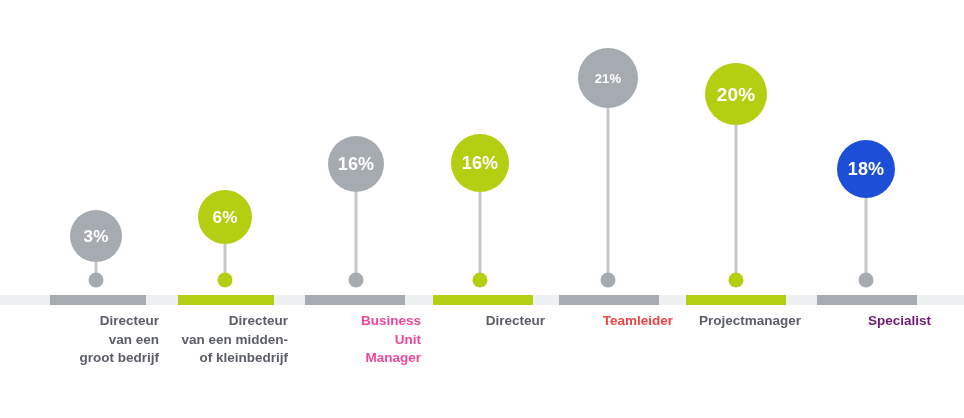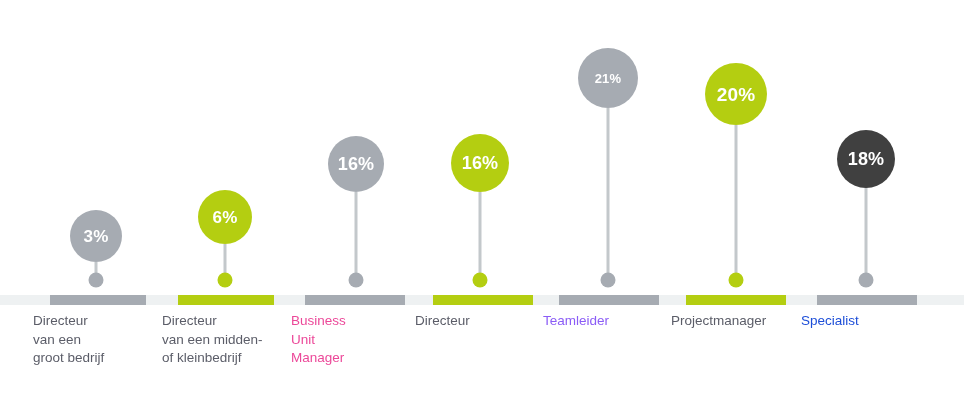--- a/index.html
+++ b/index.html
@@ -69,25 +69,25 @@
     color: #ffffff;
     font-weight: bold;
     letter-spacing: 0.2px;
     line-height: 1;
   }
 
   .cat-label {
     position: absolute;
     top: 312px;
     transform: translateX(-50%);
-    text-align: left;
+    text-align: right;
     color: #5b5d68;
     font-size: 13.5px;
     line-height: 18.5px;
-    font-weight: normal;
+    font-weight: bold;
     white-space: pre-line;
   }
 </style>
 </head>
 <body>
 
 <div id="chart-root">
 
   <div class="baseline-track" id="baseline-track">
       <div class="baseline-seg" style="left: 50px; width: 96px; background: rgb(166, 171, 178);"></div>
@@ -127,29 +127,29 @@
       <div class="category" style="left: 480px;">
         <div class="stem" style="top: 192px; height: 86px; background: rgb(195, 200, 203);"></div>
         <div class="foot-dot" style="top: 280px; background: rgb(180, 206, 17);"></div>
         <div class="bubble" style="top: 134px; width: 58px; height: 58px; font-size: 18px; background: rgb(180, 206, 17); color: rgb(255, 255, 255);">16%</div>
         <div class="cat-label" style="color: rgb(91, 93, 104); width: 130px;">Directeur</div>
       </div>
       <div class="category" style="left: 608px;">
         <div class="stem" style="top: 108px; height: 170px; background: rgb(195, 200, 203);"></div>
         <div class="foot-dot" style="top: 280px; background: rgb(166, 171, 178);"></div>
         <div class="bubble" style="top: 48px; width: 60px; height: 60px; font-size: 13px; background: rgb(166, 171, 178); color: rgb(255, 255, 255);">21%</div>
-        <div class="cat-label" style="color: #8b5cf6; width: 130px;">Teamleider</div>
+        <div class="cat-label" style="color: #ef4444; width: 130px;">Teamleider</div>
       </div>
       <div class="category" style="left: 736px;">
         <div class="stem" style="top: 125px; height: 153px; background: rgb(195, 200, 203);"></div>
         <div class="foot-dot" style="top: 280px; background: rgb(180, 206, 17);"></div>
         <div class="bubble" style="top: 63px; width: 62px; height: 62px; font-size: 19px; background: rgb(180, 206, 17); color: rgb(255, 255, 255);">20%</div>
         <div class="cat-label" style="color: rgb(91, 93, 104); width: 130px;">Projectmanager</div>
       </div>
       <div class="category" style="left: 866px;">
         <div class="stem" style="top: 184px; height: 94px; background: rgb(195, 200, 203);"></div>
         <div class="foot-dot" style="top: 280px; background: rgb(166, 171, 178);"></div>
-        <div class="bubble" style="top: 130px; width: 58px; height: 58px; font-size: 18px; background: #404040; color: rgb(255, 255, 255);">18%</div>
-        <div class="cat-label" style="color: #1d4ed8; width: 130px;">Specialist</div>
+        <div class="bubble" style="top: 140px; width: 58px; height: 58px; font-size: 18px; background: #1d4ed8; color: rgb(255, 255, 255);">18%</div>
+        <div class="cat-label" style="color: #701a75; width: 130px;">Specialist</div>
       </div>
     </div>
 
 </div>
 
 </body></html>

